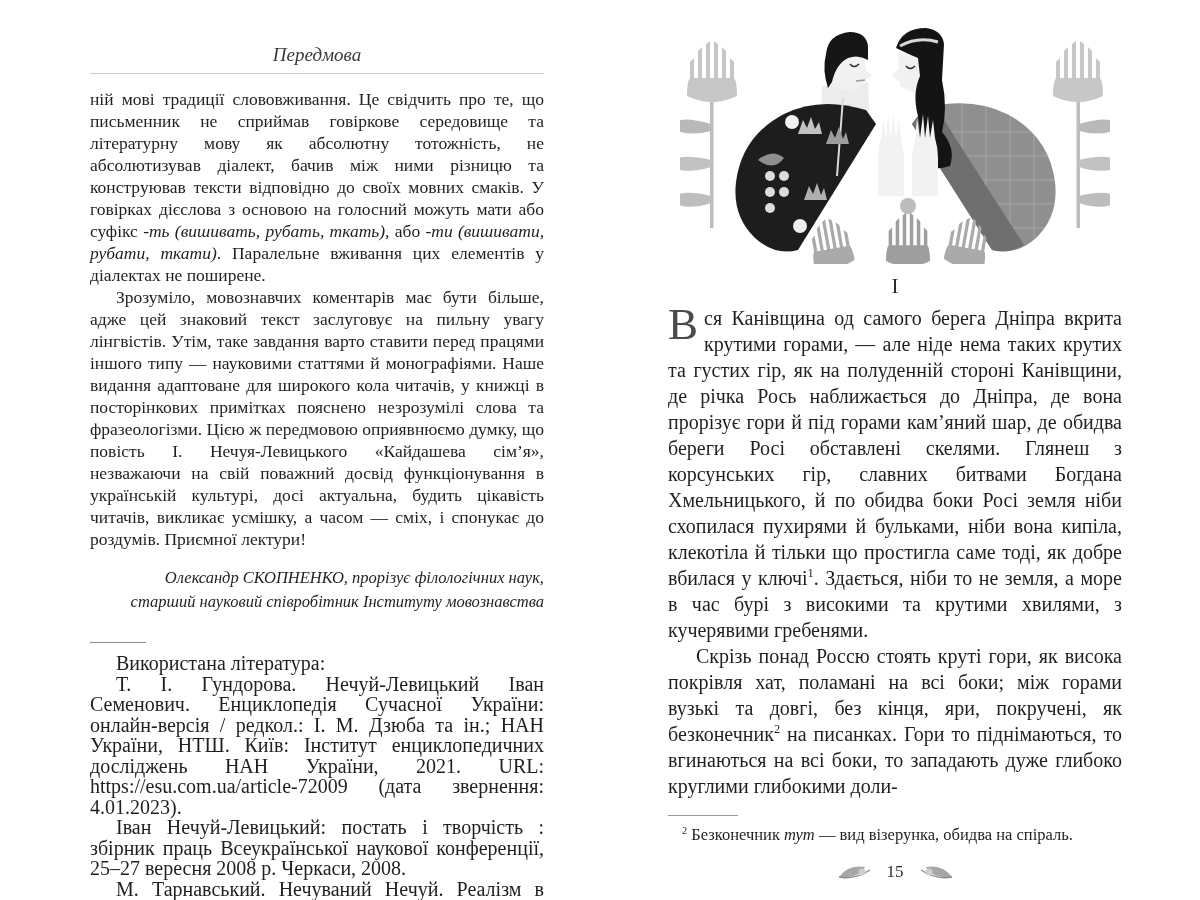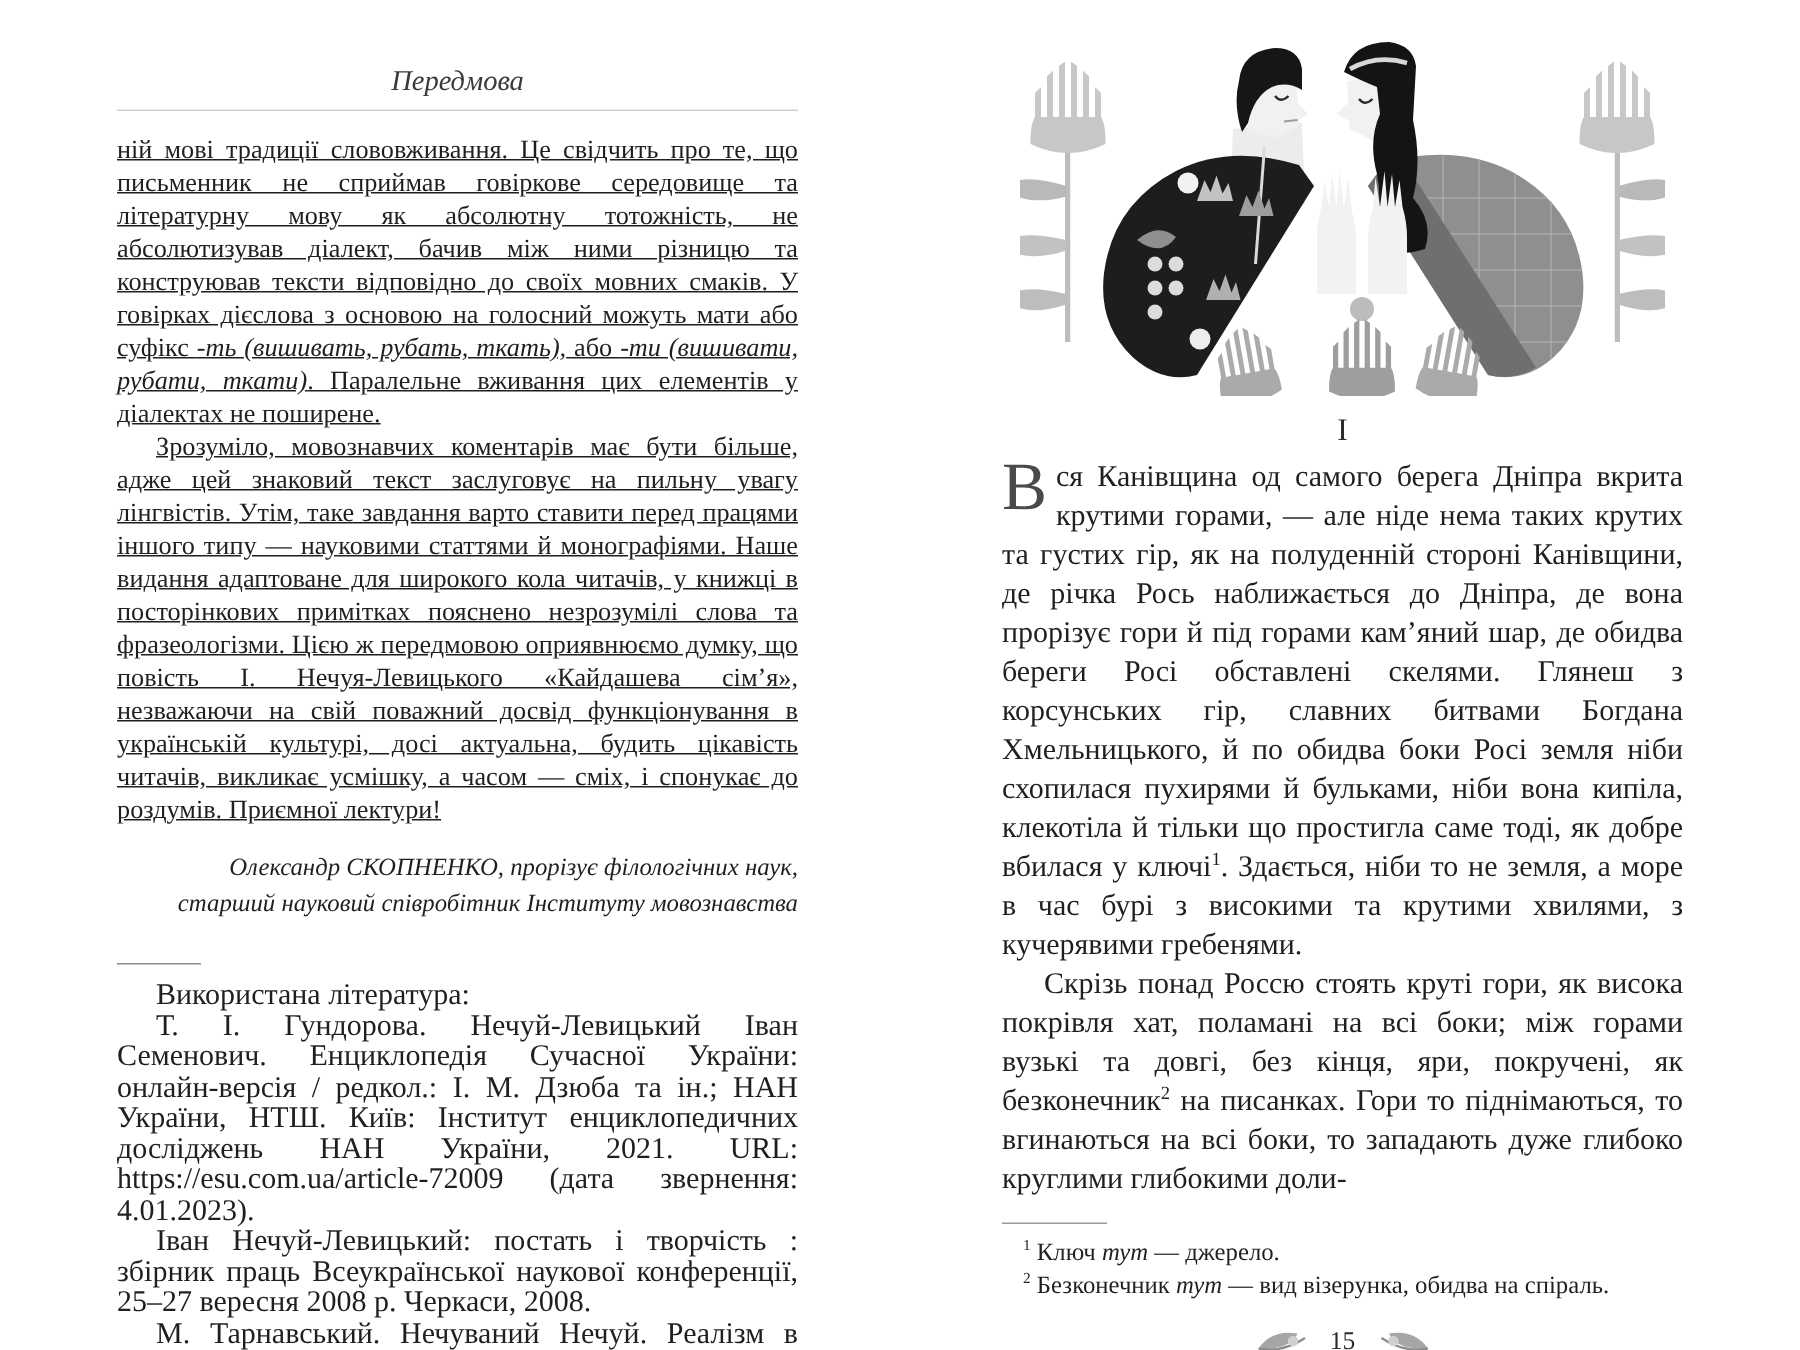--- a/index.html
+++ b/index.html
@@ -2,28 +2,28 @@
 <html lang="uk"><head>
 <meta charset="utf-8">
 <style>
   html,body{margin:0;padding:0;}
   body{
     width:1200px;height:900px;position:relative;overflow:hidden;
     background:#ffffff;color:#1f1f1f;
     font-family:"Liberation Serif", serif;
   }
   .page{position:absolute;top:0;height:900px;}
-  .left-page{left:78px;width:454px;}
+  .left-page{left:90px;width:454px;}
   .right-page{left:668px;width:454px;}
 
   
   .running-head{margin-top:44px;text-align:center;font-style:italic;
     font-size:19px;color:#3a3a3a;}
   .head-rule{border:none;border-top:1.5px solid #cfcfcf;margin:7px 0 0 0;}
-  .preface{margin-top:14px;text-decoration:underline;}
+  .preface{margin-top:14px;}
   .par{margin:0;font-size:17.5px;line-height:22px;text-align:justify;}
   .par.indent{text-indent:26px;}
   .signature{margin-top:16px;text-align:right;font-style:italic;
     font-size:16.5px;}
   .signature p{margin:0;line-height:24px;}
   .bib-rule{border:none;border-top:1.6px solid #8a8a8a;width:56px;
     margin:28px 0 10px 0;}
   .bib-title,.bib-item{margin:0;font-size:20px;line-height:20.5px;
     text-align:justify;text-indent:26px;}
 
@@ -160,21 +160,20 @@
 
   <div class="chapter-number">I</div>
 
   <div class="chapter-body">
       <p class="par"><span class="dropcap">В</span><span>ся Канівщина од самого берега Дніпра вкрита крутими горами, — але ніде нема таких крутих та густих гір, як на полуденній стороні Канівщини, де річка Рось наближається до Дніпра, де вона прорізує гори й під горами кам’яний шар, де обидва береги Росі обставлені скелями. Глянеш з корсунських гір, славних битвами Богдана Хмельницького, й по обидва боки Росі земля ніби схопилася пухирями й бульками, ніби вона кипіла, клекотіла й тільки що простигла саме тоді, як добре вбилася у ключі</span><sup>1</sup><span>. Здається, ніби то не земля, а море в час бурі з високими та крутими хвилями, з кучерявими гребенями.</span></p>
       <p class="par indent"><span>Скрізь понад Россю стоять круті гори, як висока покрівля хат, поламані на всі боки; між горами вузькі та довгі, без кінця, яри, покручені, як безконечник</span><sup>2</sup><span> на писанках. Гори то піднімаються, то вгинаються на всі боки, то западають дуже глибоко круглими глибокими доли-</span></p>
     </div>
 
   <hr class="fn-rule">
   <div>
-      <p class="footnote"><sup>1</sup> <span>Ключ </span><span class="it">тут</span><span> — джерело.</span></p>
       <p class="footnote"><sup>2</sup> <span>Безконечник </span><span class="it">тут</span><span> — вид візерунка, обидва на спіраль.</span></p>
     </div>
 
   <div class="footer-row">
     <svg class="leaf" width="36" height="20" viewBox="0 0 36 20">
       <path d="M2 15 Q11 2 28 5 Q25 13 11 15 Q5 16 2 15 Z" fill="#a6a6a6"></path>
       <path d="M2 15 Q18 18 33 8" stroke="#8c8c8c" stroke-width="1.5" fill="none"></path>
       <circle cx="25" cy="10" r="3.5" fill="#cfcfcf"></circle>
     </svg>
     <span class="page-number">15</span>

